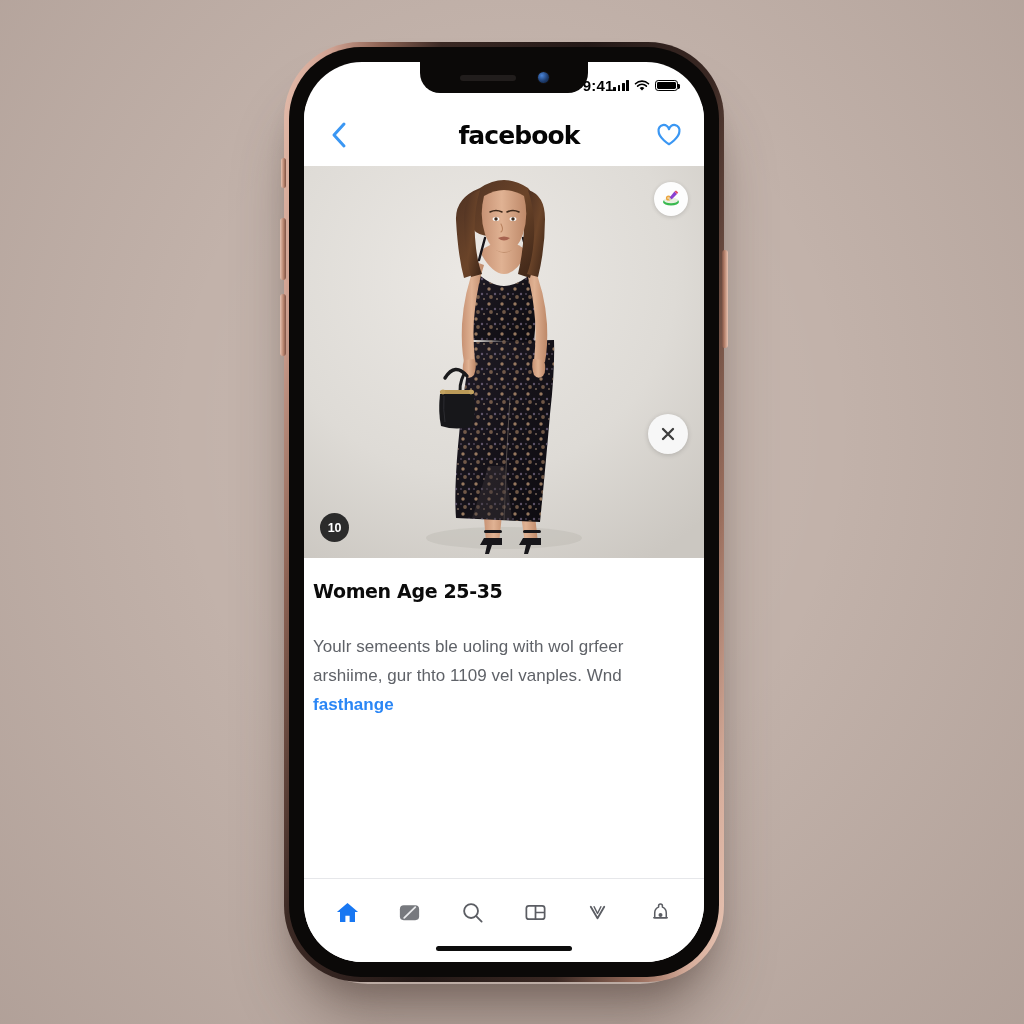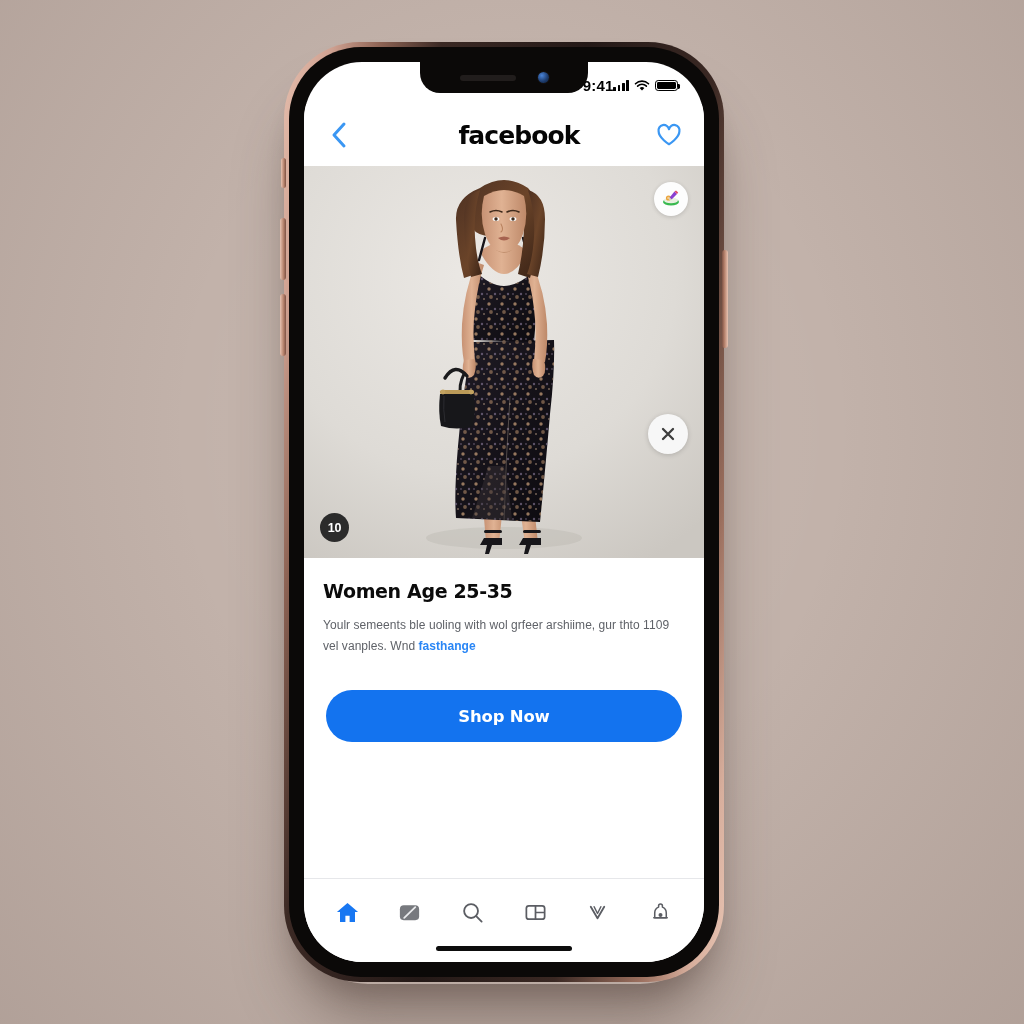--- a/index.html
+++ b/index.html
@@ -123,24 +123,24 @@
     display:flex; align-items:center; justify-content:center;
     box-shadow:0 1px 4px rgba(0,0,0,.16);
   }
   .close-btn{
     position:absolute; right:16px; top:248px; width:40px; height:40px;
     border-radius:50%; background:#f7f7f7; z-index:12;
     display:flex; align-items:center; justify-content:center;
     box-shadow:0 1px 5px rgba(0,0,0,.17); cursor:pointer;
   }
   
-  .adbody{ position:absolute; top:496px; left:0; width:100%; padding:22px 19px 0; background:#fff; }
+  .adbody{ position:absolute; top:496px; left:0; width:100%; padding:22px 9px 0; background:#fff; }
   .ad-title{ font-size:19px; font-weight:700; color:#0b0b0b; letter-spacing:-.35px;
     font-family:"DejaVu Sans", sans-serif; }
-  .ad-desc{ margin-top:13px; font-size:12px; line-height:1.72; color:#5f6268;
+  .ad-desc{ margin-top:30px; font-size:17px; line-height:1.72; color:#5f6268;
     letter-spacing:.05px; }
   .ad-link{ color:#2a86f5; font-weight:700; }
   .cta{
     margin:34px auto 0; display:block; width:356px; height:52px;
     border:none; border-radius:26px; background:#1373ef; color:#fff;
     font-size:16.5px; font-weight:700; letter-spacing:-.2px; cursor:pointer;
     font-family:"DejaVu Sans", sans-serif;
   }
   
   .tabbar{
@@ -334,21 +334,20 @@
           </div>
         </div>
 
         <div class="adbody">
           <div class="ad-title">Women Age 25-35</div>
           <div class="ad-desc">
             <span>Youlr semeents ble uoling with wol grfeer arshiime, gur</span>
             <span>thto 1109 vel vanples. Wnd</span>
             <span class="ad-link">fasthange</span>
           </div>
-          <button class="cta">Shop Now</button>
         </div>
 
         <div class="tabbar">
 
           <div class="tab">
             <svg width="25" height="25" viewBox="0 0 26 26">
               <path d="M13 3 L24 12.5 h-3.2 V23 h-5.6 v-6.6 h-4.4 V23 H5.2 V12.5 H2z" fill="#1877f2"></path>
             </svg>
           </div>
 

